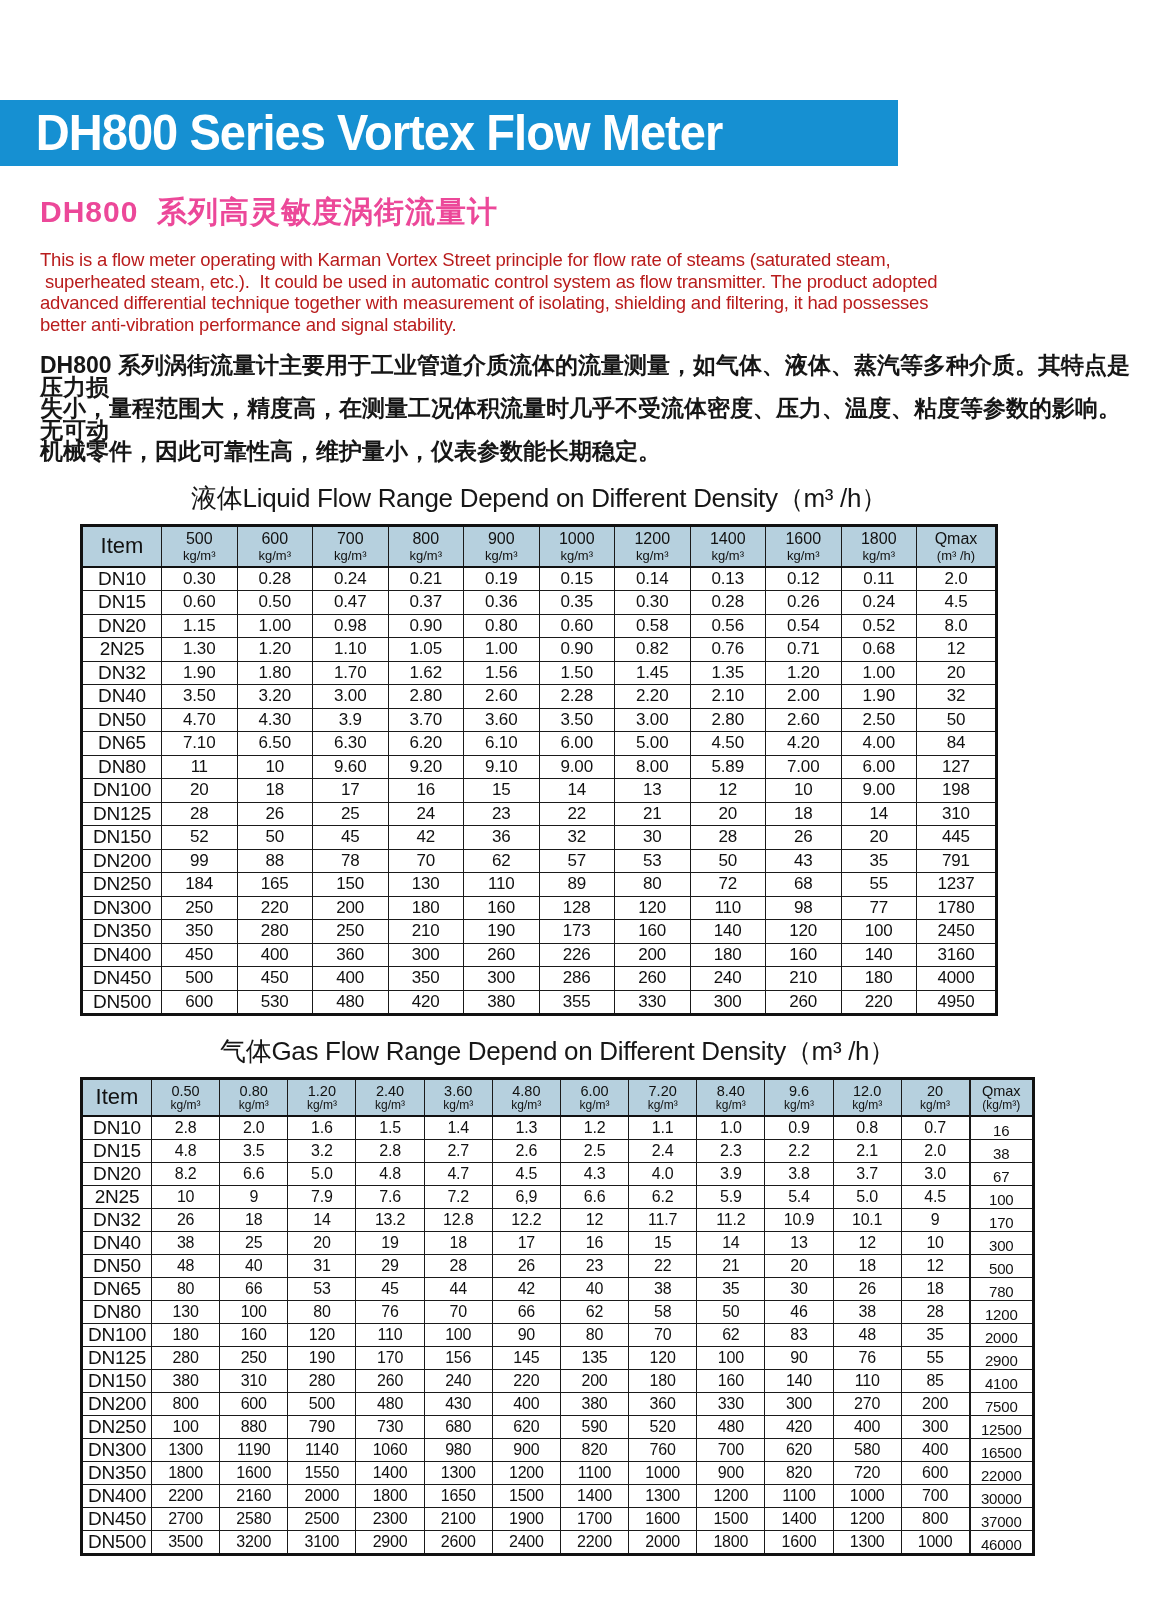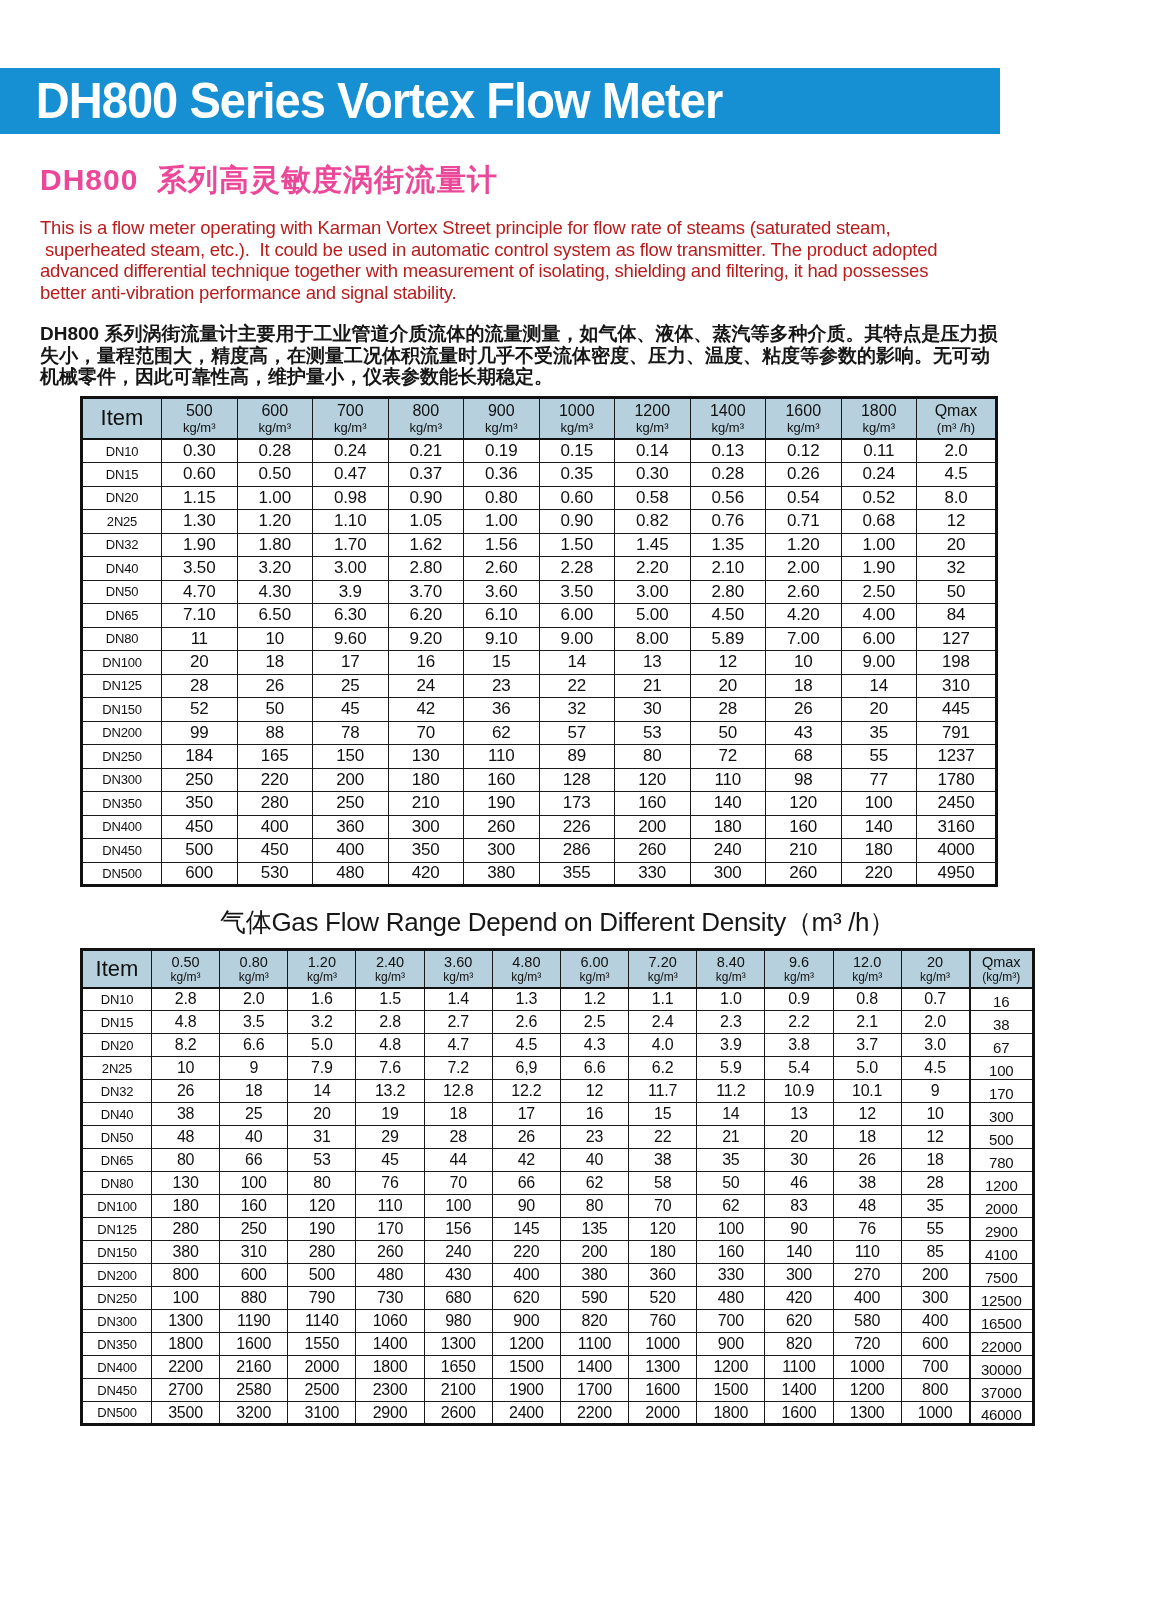--- a/index.html
+++ b/index.html
@@ -3,22 +3,22 @@
 <meta charset="utf-8">
 <style>
   * { margin: 0; padding: 0; box-sizing: border-box; }
   html, body { background: #ffffff; }
   body {
     width: 1170px; height: 1600px;
     font-family: "Liberation Sans", "DejaVu Sans", sans-serif;
     color: #111; position: relative; overflow: hidden;
   }
   .banner {
-    margin-top: 68px;
-    width: 1000px; height: 66px;
+    margin-top: 100px;
+    width: 898px; height: 66px;
     background: #1690d2;
     display: flex; align-items: center;
   }
   .banner h1 {
     color: #ffffff;
     font-size: 50px; font-weight: bold;
     letter-spacing: -1px;
     padding-left: 38px;
     transform: scaleX(0.94); transform-origin: left center;
     white-space: nowrap;
@@ -32,21 +32,21 @@
   }
   .intro-en {
     margin: 16px 40px 0 40px;
     font-size: 18.5px; line-height: 21.5px;
     letter-spacing: -0.2px;
     white-space: pre-wrap;
     color: #b91c1c;
   }
   .intro-zh {
     margin: 20px 40px 0 40px;
-    font-size: 19px; line-height: 21.5px;
+    font-size: 23px; line-height: 21.5px;
     font-weight: 600;
     white-space: pre-wrap;
     color: #161616;
   }
   .table-title {
     margin: 18px 0 0 80px;
     font-size: 26px; font-weight: 500;
     color: #161616;
     text-align: center;
     letter-spacing: -0.3px;
@@ -73,21 +73,21 @@
   .liquid thead tr { height: 42px; }
   .gas thead tr { height: 38px; }
   .liquid tbody tr { height: 23.5px; }
   .gas tbody tr { height: 23px; }
   .liquid th.item-col, .liquid td.item-col { width: 80px; }
   .gas th.item-col, .gas td.item-col { width: 70px; }
   .liquid .qmax-col { width: 80px; }
   .gas .qmax-col { width: 64px; border-left-width: 2px; }
   .flow-table td { font-size: 17px; letter-spacing: -0.2px; }
   .gas td { font-size: 16px; }
-  .flow-table td.item-col { font-size: 13px; }
+  .flow-table td.item-col { font-size: 19px; }
   .flow-table th { font-weight: normal; }
   .flow-table th.item-col { font-size: 22px; }
   .hv { font-size: 16px; line-height: 1.15; }
   .hu { font-size: 13px; line-height: 1.05; }
   .gas .hv { font-size: 14.5px; }
   .gas .hu { font-size: 12px; }
   .gas td.qmax-col { vertical-align: bottom; font-size: 15px; padding-top: 3px; }
 </style>
 </head>
 <body>
@@ -102,20 +102,21 @@
 
   <p class="intro-en">This is a flow meter operating with Karman Vortex Street principle for flow rate of steams (saturated steam,
  superheated steam, etc.).  It could be used in automatic control system as flow transmitter. The product adopted
 advanced differential technique together with measurement of isolating, shielding and filtering, it had possesses
 better anti-vibration performance and signal stability.</p>
 
   <p class="intro-zh">DH800 系列涡街流量计主要用于工业管道介质流体的流量测量，如气体、液体、蒸汽等多种介质。其特点是压力损
 失小，量程范围大，精度高，在测量工况体积流量时几乎不受流体密度、压力、温度、粘度等参数的影响。无可动
 机械零件，因此可靠性高，维护量小，仪表参数能长期稳定。</p>
 
+  <h3 class="table-title liquid-w">液体Liquid Flow Range Depend on Different Density（m³ /h）</h3>
   <table class="flow-table liquid">
       <thead>
         <tr>
           <th class="item-col">Item</th>
           <th>
             <div class="hv">500</div>
             <div class="hu">kg/m³</div>
           </th>
           <th>
             <div class="hv">600</div>

